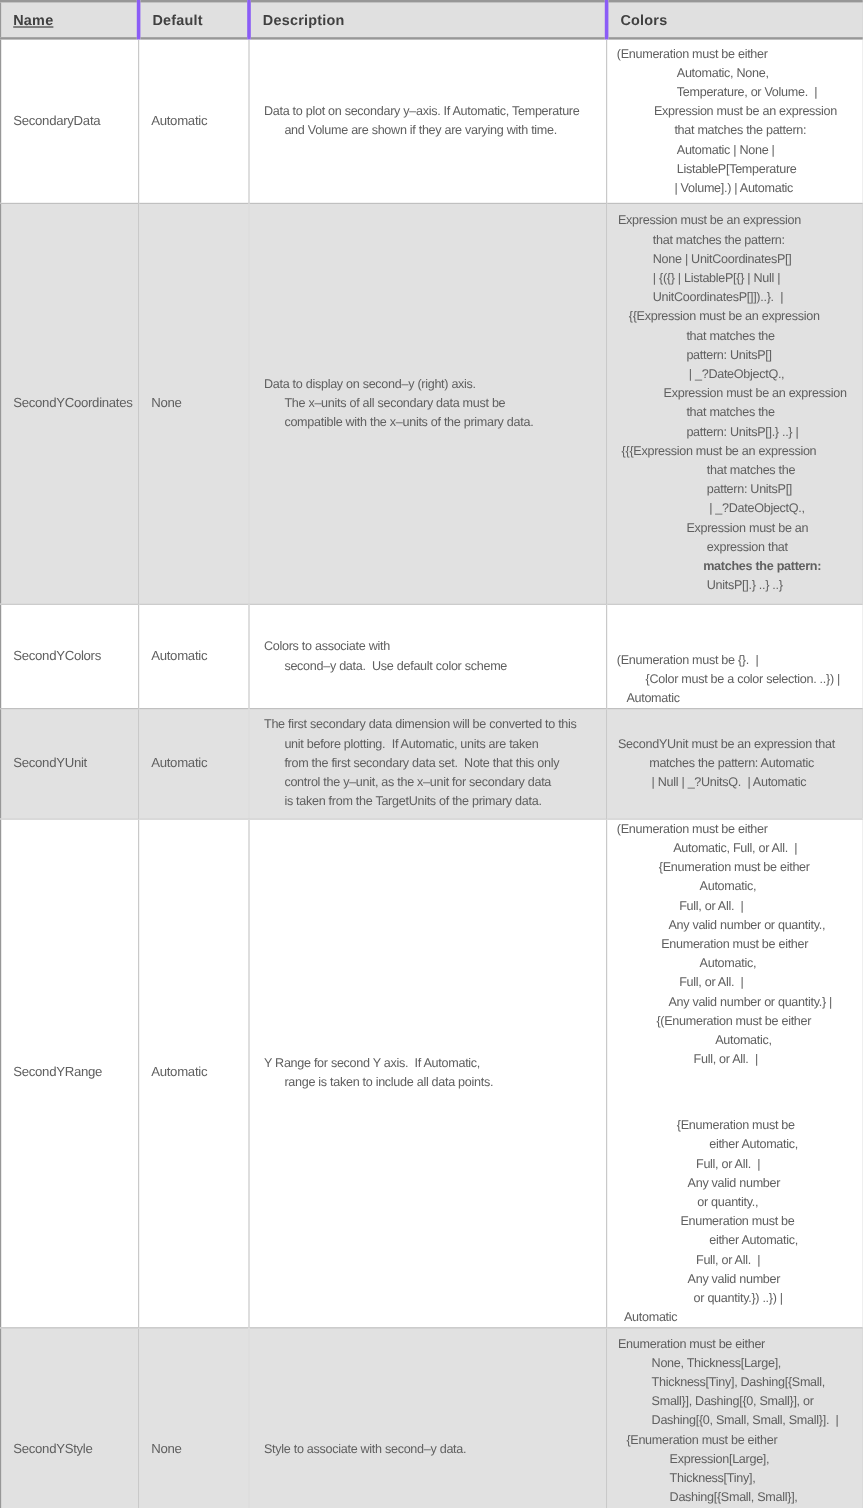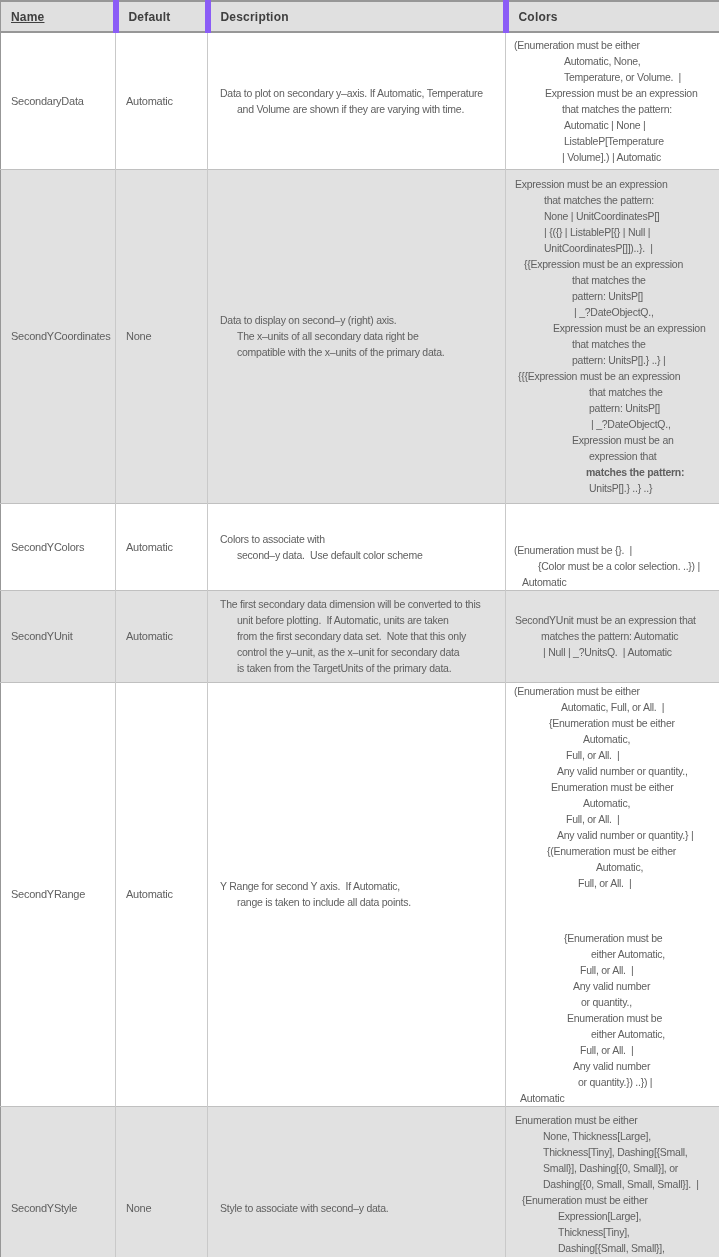--- a/index.html
+++ b/index.html
@@ -29,21 +29,21 @@
   th{
     background:var(--header-bg);
     color:var(--header-text);
     font-size:12px;
     font-weight:bold;
     text-align:left;
     vertical-align:middle;
     height:29px;
     padding:0 0 0 10px;
     border-bottom:2px solid var(--outer-border);
-    border-left:6px solid #8b5cf6;
+    border-left:3px solid #8b5cf6;
     letter-spacing:0.2px;
   }
   th:first-child{border-left:none;text-decoration:underline;}
   td{
     vertical-align:middle;
     border-left:1px solid var(--inner-v);
     border-top:1px solid var(--row-line);
     font-size:10.5px;
     color:var(--body-text);
     letter-spacing:-0.25px;
@@ -108,21 +108,21 @@
         </tr>
         <tr class="shaded">
           <td>
             <div class="cell-pad ln">SecondYCoordinates</div>
           </td>
           <td>
             <div class="cell-pad ln">None</div>
           </td>
           <td class="desc-td">
             <div class="ln" style="padding-left: 8px;">Data to display on second–y (right) axis.</div>
-            <div class="ln" style="padding-left: 25px;">The x–units of all secondary data right be</div>
+            <div class="ln" style="padding-left: 25px;">The x–units of all secondary data must be</div>
             <div class="ln" style="padding-left: 25px;">compatible with the x–units of the primary data.</div>
           </td>
           <td class="pat-td">
             <div class="ln" style="padding-left: 5px;">Expression must be an expression</div>
             <div class="ln" style="padding-left: 34px;">that matches the pattern:</div>
             <div class="ln" style="padding-left: 34px;">None | UnitCoordinatesP[]</div>
             <div class="ln" style="padding-left: 34px;">| {({} | ListableP[{} | Null |</div>
             <div class="ln" style="padding-left: 34px;">UnitCoordinatesP[]])..}. &nbsp;|</div>
             <div class="ln" style="padding-left: 14px;">{{Expression must be an expression</div>
             <div class="ln" style="padding-left: 62px;">that matches the</div>

